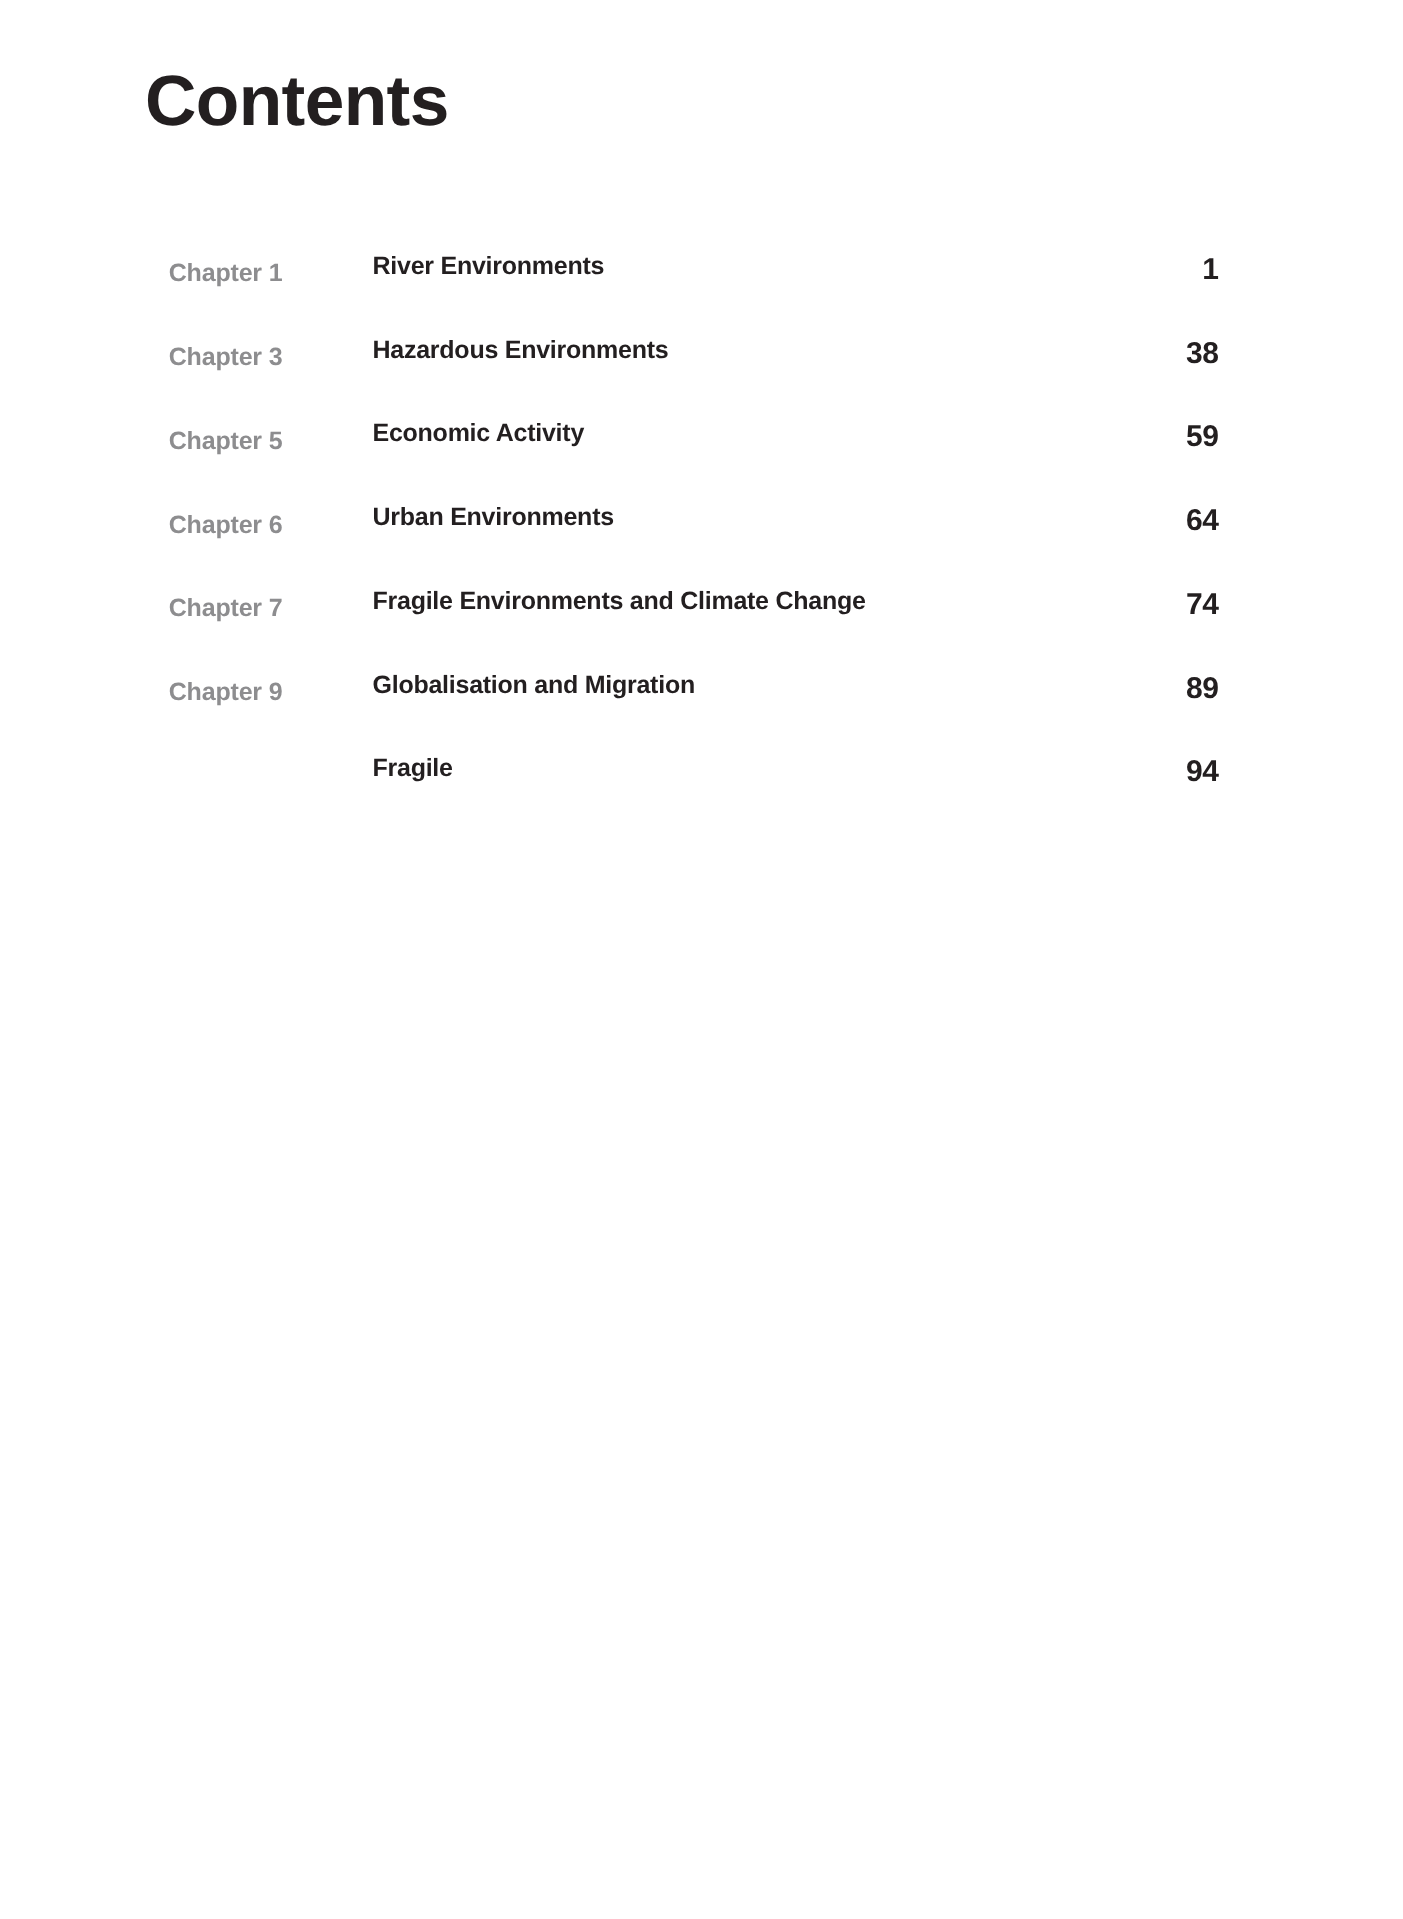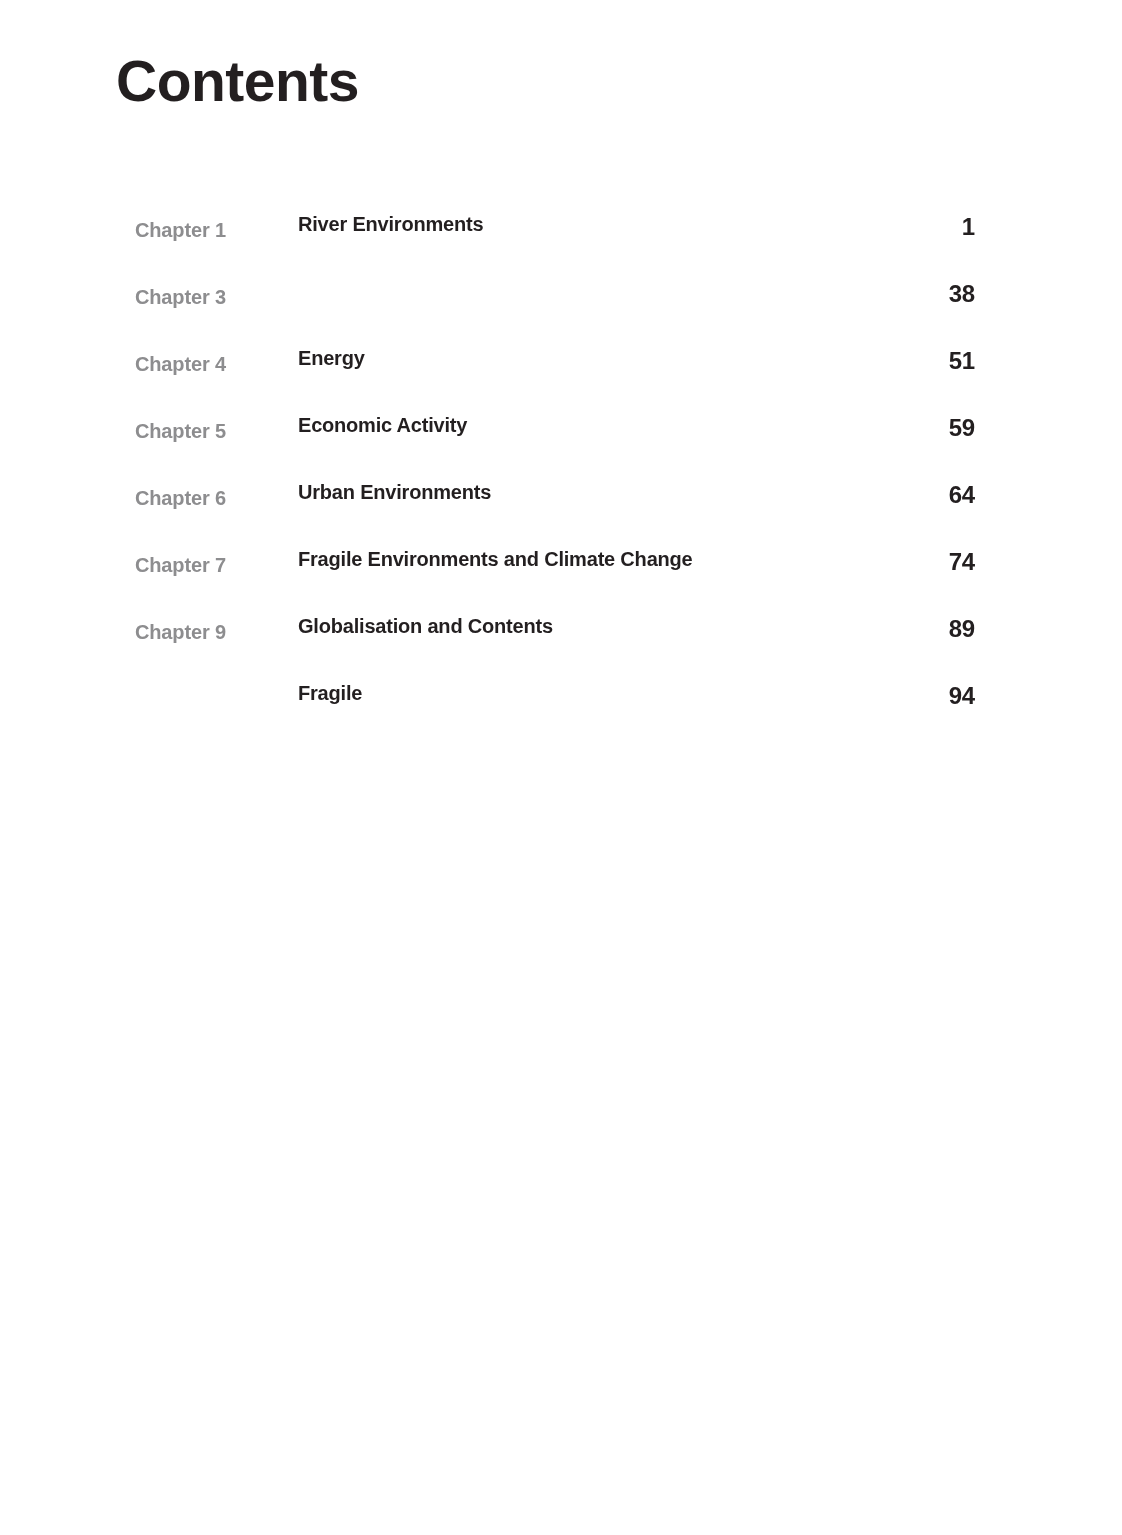--- a/index.html
+++ b/index.html
@@ -28,21 +28,21 @@
     font-size: 57px;
     font-weight: bold;
     letter-spacing: -0.5px;
     color: #231f20;
     line-height: 1.05;
     white-space: nowrap;
   }
   .toc {
     position: absolute;
     left: 0;
-    top: 211px;
+    top: 200px;
     width: 1122px;
   }
   .toc-row {
     position: relative;
     height: 67px;
     display: block;
   }
   .toc-chapter {
     position: absolute;
     left: 135px;
@@ -88,28 +88,24 @@
 
     <div class="toc-row">
       <div class="toc-chapter">Chapter 1</div>
       <div class="toc-title">River Environments</div>
       <div class="toc-page">1</div>
     </div>
 
 
     <div class="toc-row">
       <div class="toc-chapter">Chapter 3</div>
+      <div class="toc-title">Hazardous Environments</div>
       <div class="toc-page">38</div>
     </div>
 
-    <div class="toc-row">
-      <div class="toc-chapter">Chapter 4</div>
-      <div class="toc-title">Energy</div>
-      <div class="toc-page">51</div>
-    </div>
 
     <div class="toc-row">
       <div class="toc-chapter">Chapter 5</div>
       <div class="toc-title">Economic Activity</div>
       <div class="toc-page">59</div>
     </div>
 
     <div class="toc-row">
       <div class="toc-chapter">Chapter 6</div>
       <div class="toc-title">Urban Environments</div>
@@ -117,21 +113,21 @@
     </div>
 
     <div class="toc-row">
       <div class="toc-chapter">Chapter 7</div>
       <div class="toc-title">Fragile Environments and Climate Change</div>
       <div class="toc-page">74</div>
     </div>
 
     <div class="toc-row">
       <div class="toc-chapter">Chapter 9</div>
-      <div class="toc-title">Globalisation and Contents</div>
+      <div class="toc-title">Globalisation and Migration</div>
       <div class="toc-page">89</div>
     </div>
 
     <div class="toc-row">
       <div class="toc-chapter"></div>
       <div class="toc-title">Fragile</div>
       <div class="toc-page">94</div>
     </div>
 
   </div>

